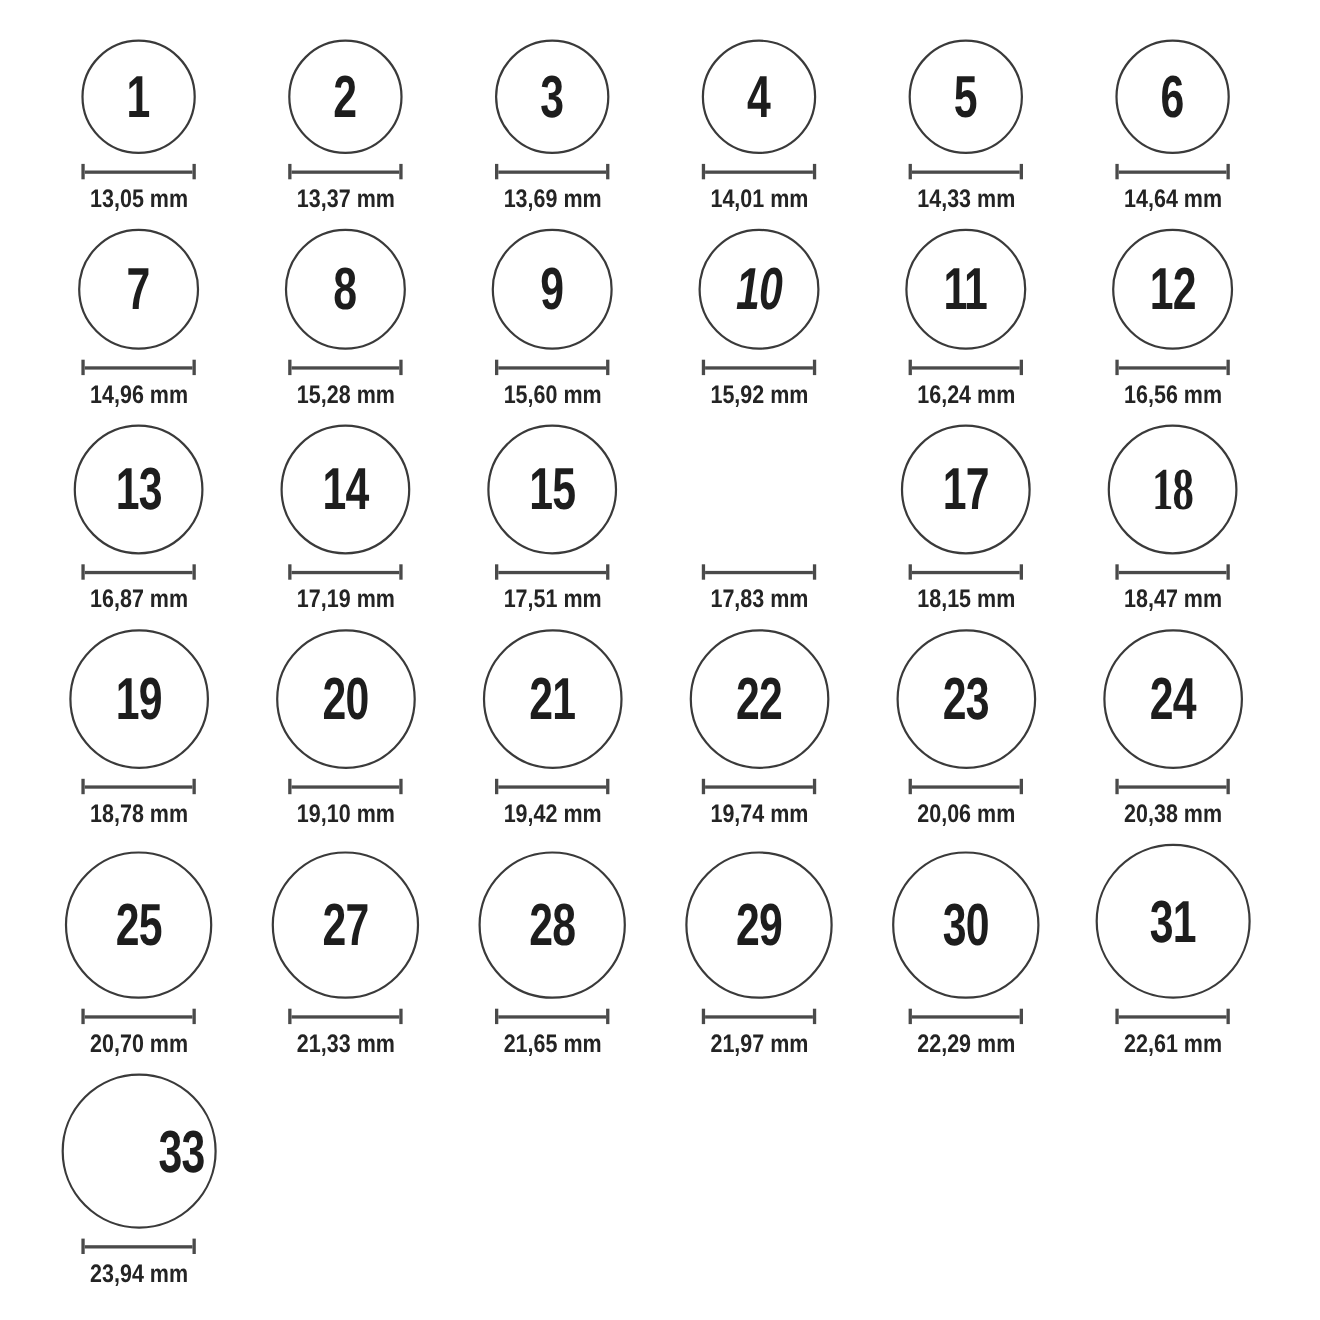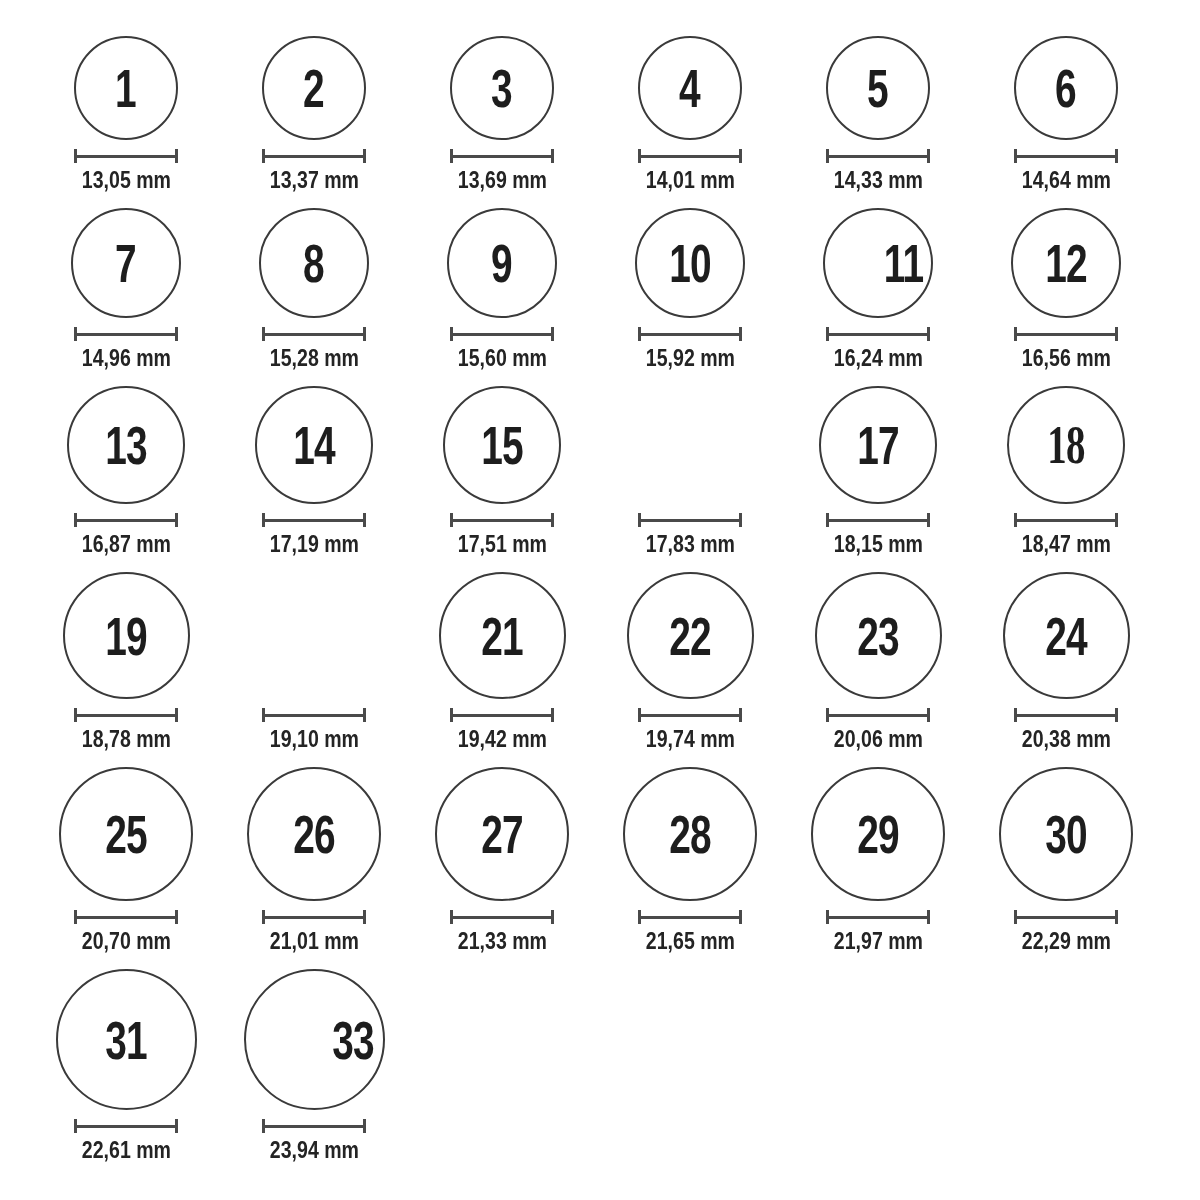--- a/index.html
+++ b/index.html
@@ -149,29 +149,29 @@
 
   <div class="cell">
     <div class="circle" style="width: 110px; height: 110px;">
       <span class="num">9</span>
     </div>
     <div class="measure"></div>
     <div class="label">15,60 mm</div>
   </div>
 
   <div class="cell">
-    <div class="circle" style="width: 110px; height: 110px;">
+    <div class="circle" style="width: 110px; height: 110px; font-style: italic;">
       <span class="num">10</span>
     </div>
     <div class="measure"></div>
     <div class="label">15,92 mm</div>
   </div>
 
   <div class="cell">
-    <div class="circle" style="width: 110px; height: 110px; justify-content: flex-end;">
+    <div class="circle" style="width: 110px; height: 110px;">
       <span class="num">11</span>
     </div>
     <div class="measure"></div>
     <div class="label">16,24 mm</div>
   </div>
 
   <div class="cell">
     <div class="circle" style="width: 110px; height: 110px;">
       <span class="num">12</span>
     </div>
@@ -226,20 +226,23 @@
 
   <div class="cell">
     <div class="circle" style="width: 127px; height: 127px;">
       <span class="num">19</span>
     </div>
     <div class="measure"></div>
     <div class="label">18,78 mm</div>
   </div>
 
   <div class="cell">
+    <div class="circle" style="width: 127px; height: 127px;">
+      <span class="num">20</span>
+    </div>
     <div class="measure"></div>
     <div class="label">19,10 mm</div>
   </div>
 
   <div class="cell">
     <div class="circle" style="width: 127px; height: 127px;">
       <span class="num">21</span>
     </div>
     <div class="measure"></div>
     <div class="label">19,42 mm</div>
@@ -270,27 +273,20 @@
   </div>
 
   <div class="cell">
     <div class="circle" style="width: 134px; height: 134px;">
       <span class="num">25</span>
     </div>
     <div class="measure"></div>
     <div class="label">20,70 mm</div>
   </div>
 
-  <div class="cell">
-    <div class="circle" style="width: 134px; height: 134px;">
-      <span class="num">26</span>
-    </div>
-    <div class="measure"></div>
-    <div class="label">21,01 mm</div>
-  </div>
 
   <div class="cell">
     <div class="circle" style="width: 134px; height: 134px;">
       <span class="num">27</span>
     </div>
     <div class="measure"></div>
     <div class="label">21,33 mm</div>
   </div>
 
   <div class="cell">

